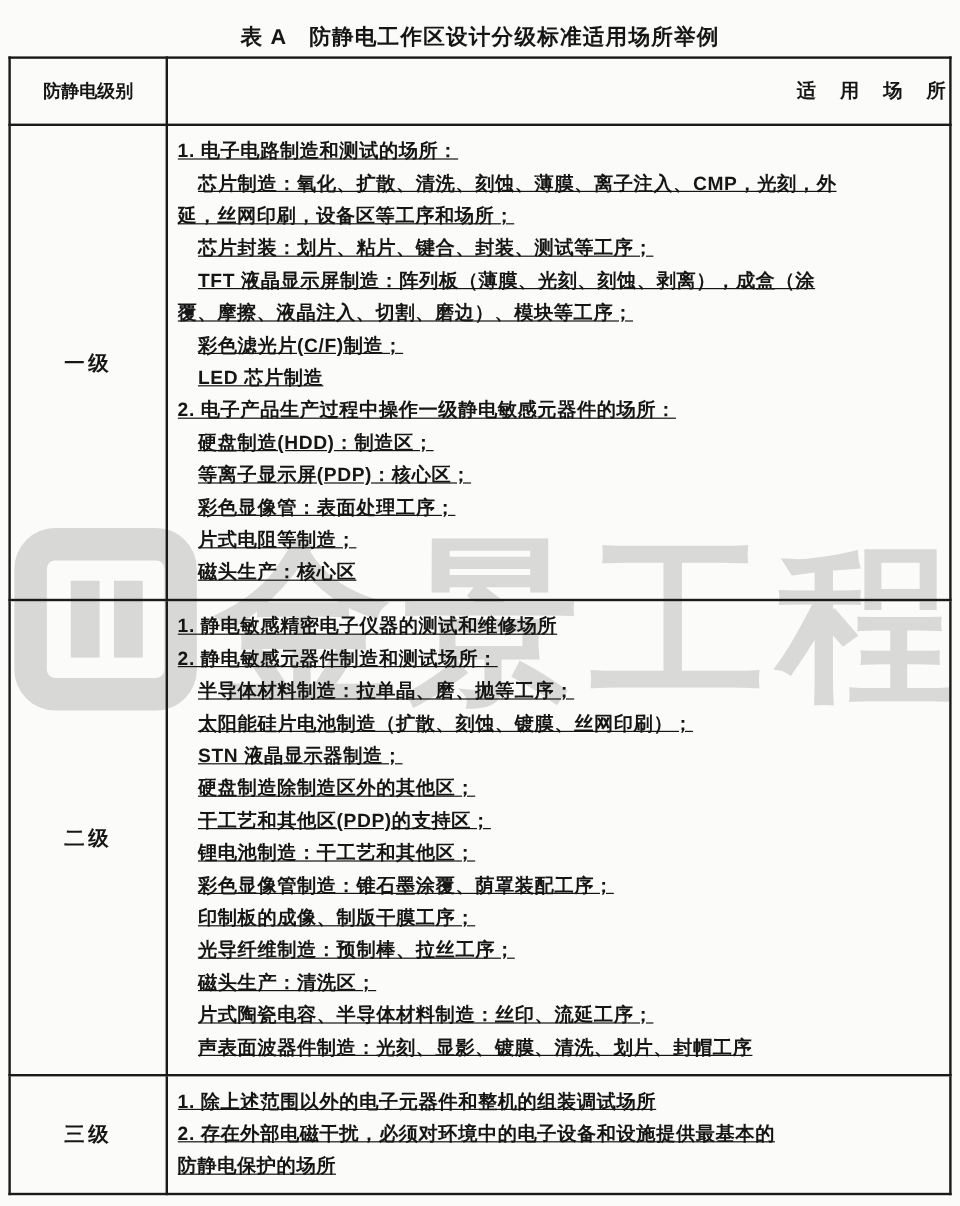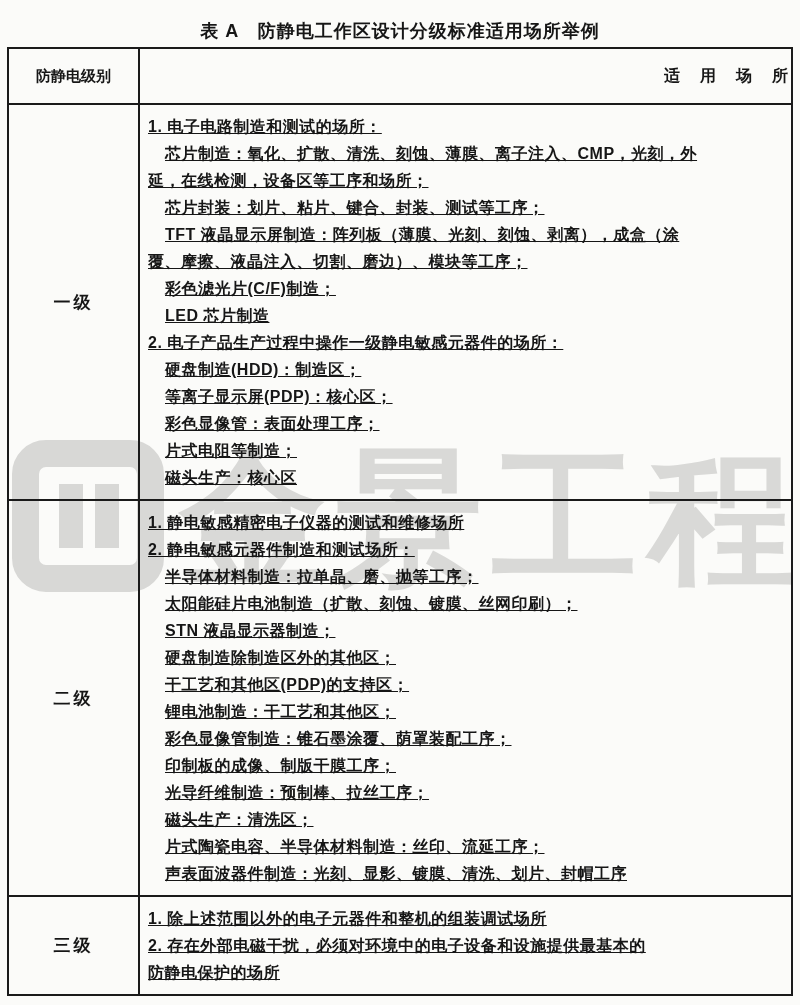--- a/index.html
+++ b/index.html
@@ -82,21 +82,21 @@
         <th class="h-level">防静电级别</th>
         <th class="h-places">适　用　场　所</th>
       </tr>
     </thead>
     <tbody id="tbody">
         <tr>
           <td class="level">一级</td>
           <td class="content">
             <div class="line i0">1. 电子电路制造和测试的场所：</div>
             <div class="line i1">芯片制造：氧化、扩散、清洗、刻蚀、薄膜、离子注入、CMP，光刻，外</div>
-            <div class="line i0">延，在线检测，设备区等工序和场所；</div>
+            <div class="line i0">延，丝网印刷，设备区等工序和场所；</div>
             <div class="line i1">芯片封装：划片、粘片、键合、封装、测试等工序；</div>
             <div class="line i1">TFT 液晶显示屏制造：阵列板（薄膜、光刻、刻蚀、剥离），成盒（涂</div>
             <div class="line i0">覆、摩擦、液晶注入、切割、磨边）、模块等工序；</div>
             <div class="line i1">彩色滤光片(C/F)制造；</div>
             <div class="line i1">LED 芯片制造</div>
             <div class="line i0">2. 电子产品生产过程中操作一级静电敏感元器件的场所：</div>
             <div class="line i1">硬盘制造(HDD)：制造区；</div>
             <div class="line i1">等离子显示屏(PDP)：核心区；</div>
             <div class="line i1">彩色显像管：表面处理工序；</div>
             <div class="line i1">片式电阻等制造；</div>

